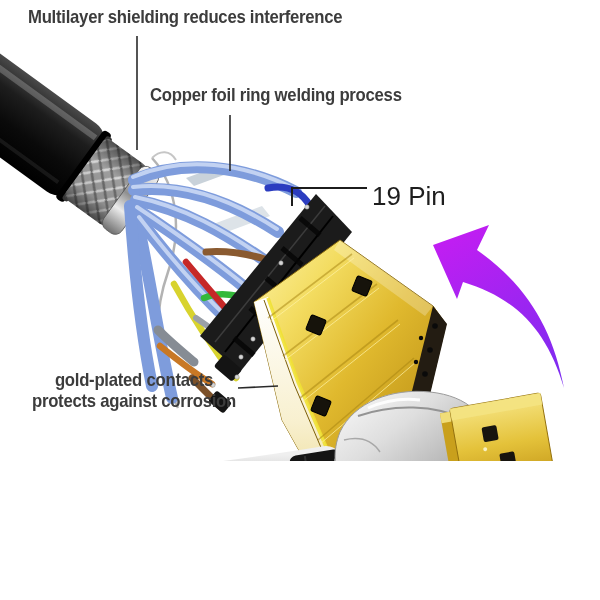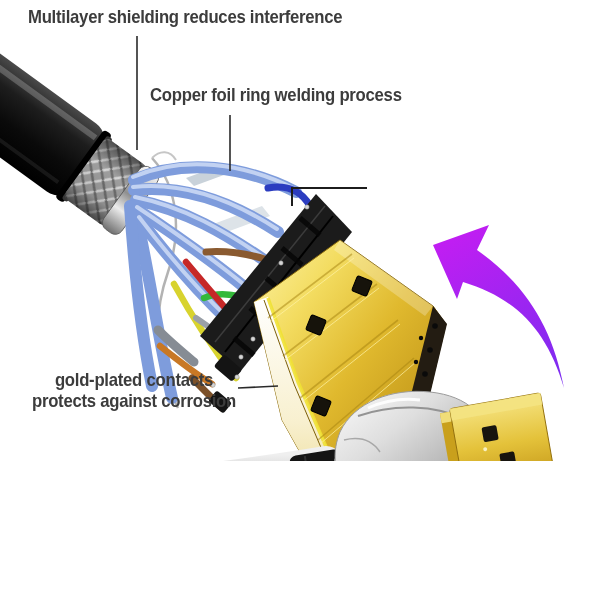--- a/index.html
+++ b/index.html
@@ -259,18 +259,19 @@
       <polygon points="-46,32 46,32 38,46 -38,46" fill="#b08a14"></polygon>
       <rect x="-18" y="-28" width="15" height="15" rx="2" fill="#17140e"></rect>
       <rect x="-5" y="1" width="15" height="15" rx="2" fill="#17140e"></rect>
       <circle cx="-18" cy="-6" r="2" fill="#f8f0c0"></circle>
     </g>
   </g>
 </svg>
 
 <div class="lbl lbl-multilayer">Multilayer shielding reduces interference</div>
 <div class="lbl lbl-copper">Copper foil ring welding process</div>
+<div class="lbl lbl-19pin">19 Pin</div>
 <div class="lbl lbl-gold">
   <div>gold-plated contacts</div>
   <div>protects against corrosion</div>
 </div>
 
 </div>
 
 </body></html>

